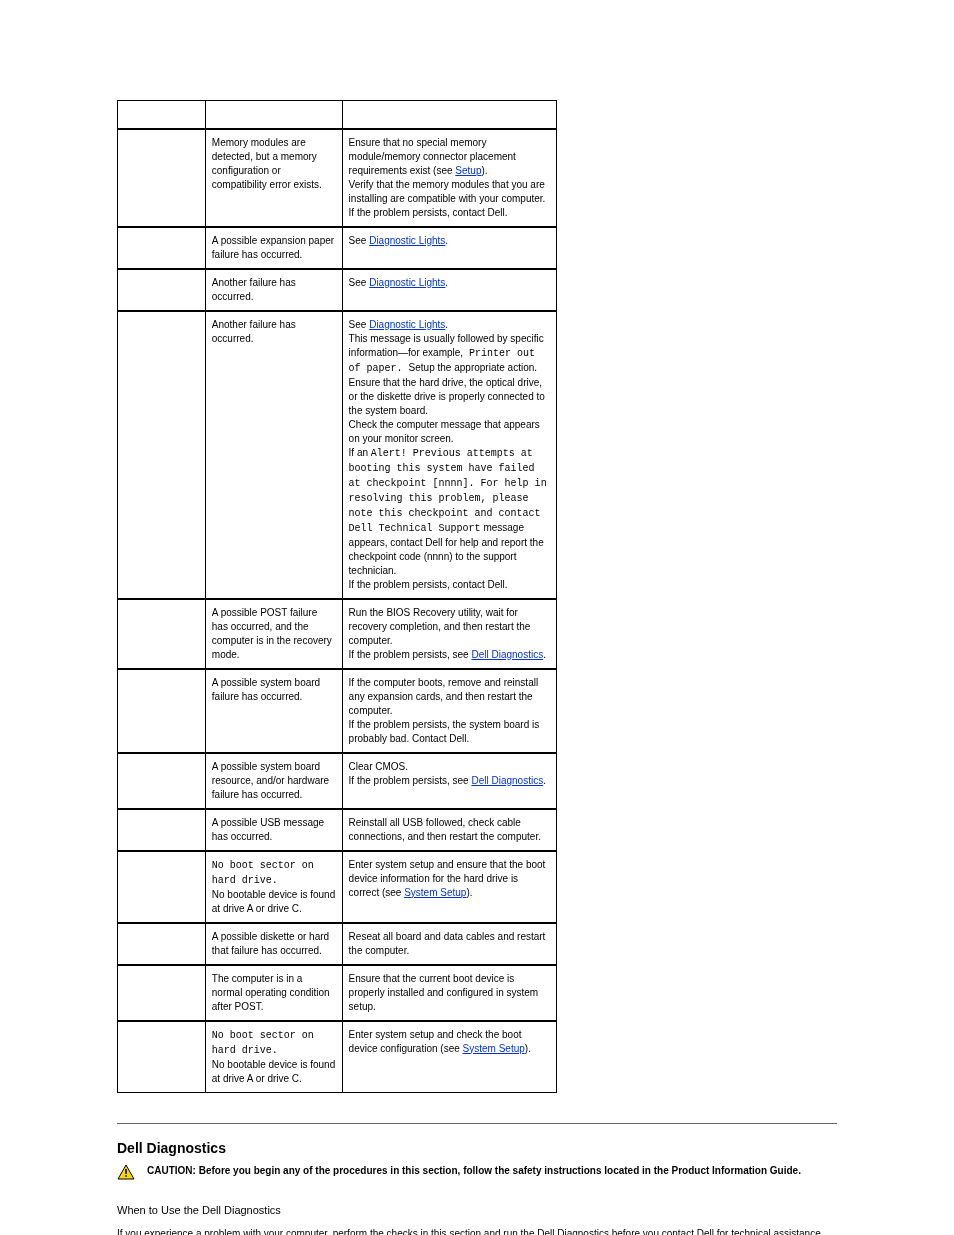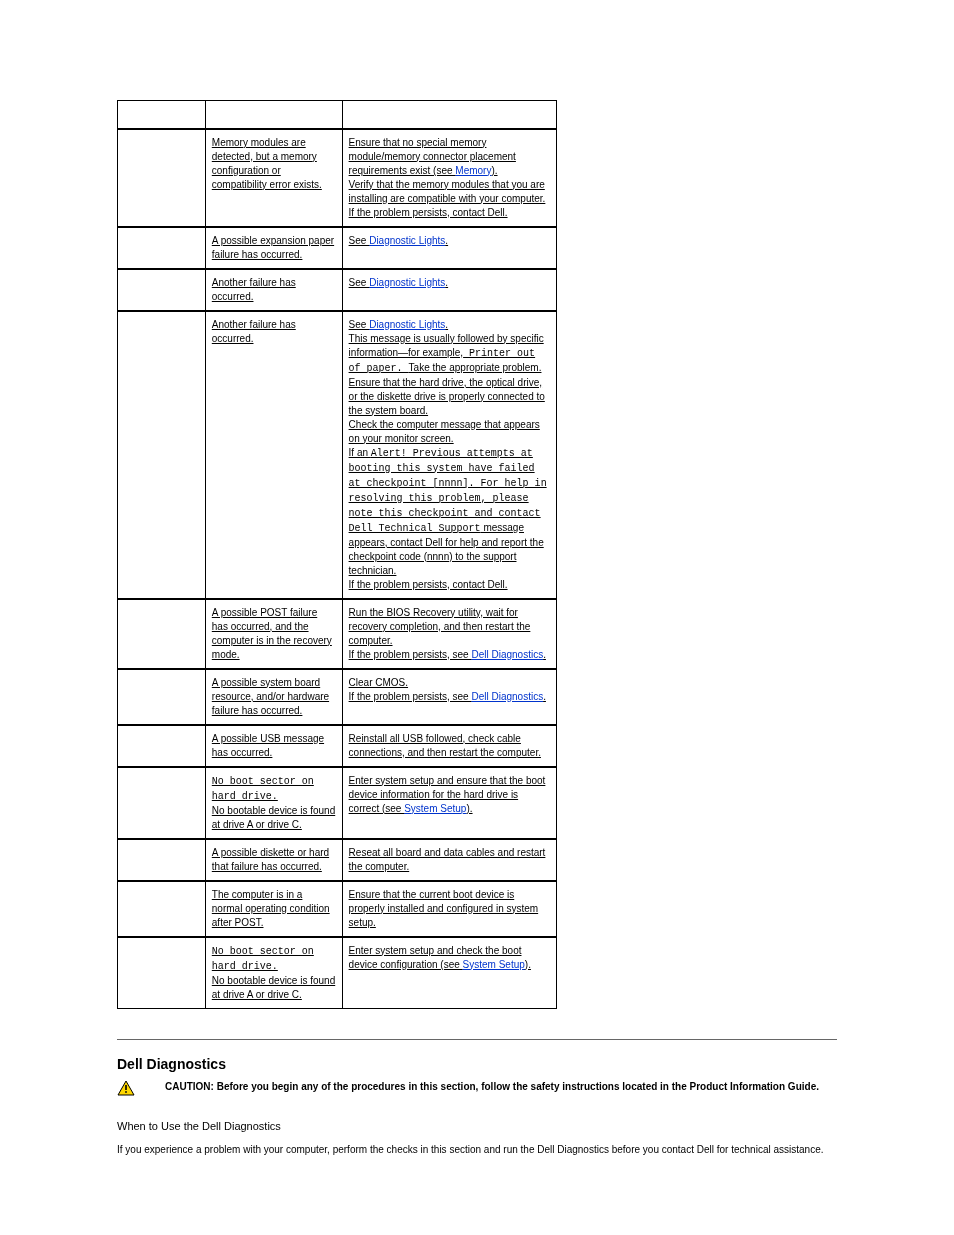--- a/index.html
+++ b/index.html
@@ -11,21 +11,20 @@
     width: 954px;
     background: #fff;
   }
   .container {
     padding: 100px 117px 60px 117px;
   }
   table.diag {
     border-collapse: collapse;
     width: 440px;
     table-layout: fixed;
-    text-decoration: underline;
   }
   table.diag td {
     border: 1px solid #000;
     padding: 6px 6px;
     vertical-align: top;
     font-size: 10px;
     line-height: 1.4;
   }
   table.diag tr.heavy td {
     border-top: 2px solid #000;
@@ -50,21 +49,20 @@
   }
   h3.subsection {
     font-size: 11px;
     font-weight: normal;
     margin: 24px 0 8px 0;
   }
   .callout {
     display: flex;
     align-items: flex-start;
     margin: 8px 0 8px 0;
-    text-align: center;
   }
   .callout .icon {
     flex: 0 0 22px;
     margin-right: 8px;
   }
   .callout .text {
     flex: 1;
     font-size: 10px;
     line-height: 1.4;
   }
@@ -91,21 +89,21 @@
     <tr style="height:28px">
       <td></td>
           <td></td>
           <td></td>
     </tr>
 
     <tr class="heavy">
       <td></td>
       <td>Memory modules are detected, but a memory configuration or compatibility error exists.</td>
       <td>
-        Ensure that no special memory module/memory connector placement requirements exist (see <a class="link" href="#">Memory</a>).<br>
+        Ensure that no special memory module/memory connector placement requirements exist (see <a class="link" href="#">Setup</a>).<br>
         Verify that the memory modules that you are installing are compatible with your computer.<br>
         If the problem persists, contact Dell.
       </td>
     </tr>
 
     <tr class="heavy">
       <td></td>
       <td>A possible expansion paper failure has occurred.</td>
       <td>
         See <a class="link" href="#">Diagnostic Lights</a>.
@@ -118,37 +116,45 @@
       <td>
         See <a class="link" href="#">Diagnostic Lights</a>.
       </td>
     </tr>
 
     <tr class="heavy">
       <td></td>
       <td>Another failure has occurred.</td>
       <td>
         <span>See </span><a class="link" href="#">Diagnostic Lights</a><span>.</span><br>
-        <span>This message is usually followed by specific information—for example,</span><span class="code"> Printer out of paper. </span><span>Take the appropriate problem.</span><br>
+        <span>This message is usually followed by specific information—for example,</span><span class="code"> Printer out of paper. </span><span>Setup the appropriate action.</span><br>
         <span>Ensure that the hard drive, the optical drive, or the diskette drive is properly connected to the system board.</span><br>
         <span>Check the computer message that appears on your monitor screen.</span><br>
         <span>If an </span><span class="code">Alert! Previous attempts at booting this system have failed at checkpoint [nnnn]. For help in resolving this problem, please note this checkpoint and contact Dell Technical Support</span><span> message appears, contact Dell for help and report the checkpoint code (nnnn) to the support technician.</span><br>
         <span>If the problem persists, contact Dell.</span>
       </td>
     </tr>
 
     <tr class="heavy">
       <td></td>
       <td>A possible POST failure has occurred, and  the computer is in the recovery mode.</td>
       <td>
         Run the BIOS Recovery utility, wait for recovery completion, and then restart the computer.<br>
         If the problem persists, see <a class="link" href="#">Dell Diagnostics</a>.
       </td>
     </tr>
 
+    <tr class="heavy">
+      <td></td>
+      <td>A possible system board failure has occurred.</td>
+      <td>
+        If the computer boots, remove and reinstall any expansion cards, and then restart the computer.<br>
+        If the problem persists, the system board is probably bad. Contact Dell.
+      </td>
+    </tr>
 
     <tr class="heavy">
       <td></td>
       <td>A possible system board resource, and/or hardware failure has occurred.</td>
       <td>
         Clear CMOS.<br>
         If the problem persists, see <a class="link" href="#">Dell Diagnostics</a>.
       </td>
     </tr>
 

